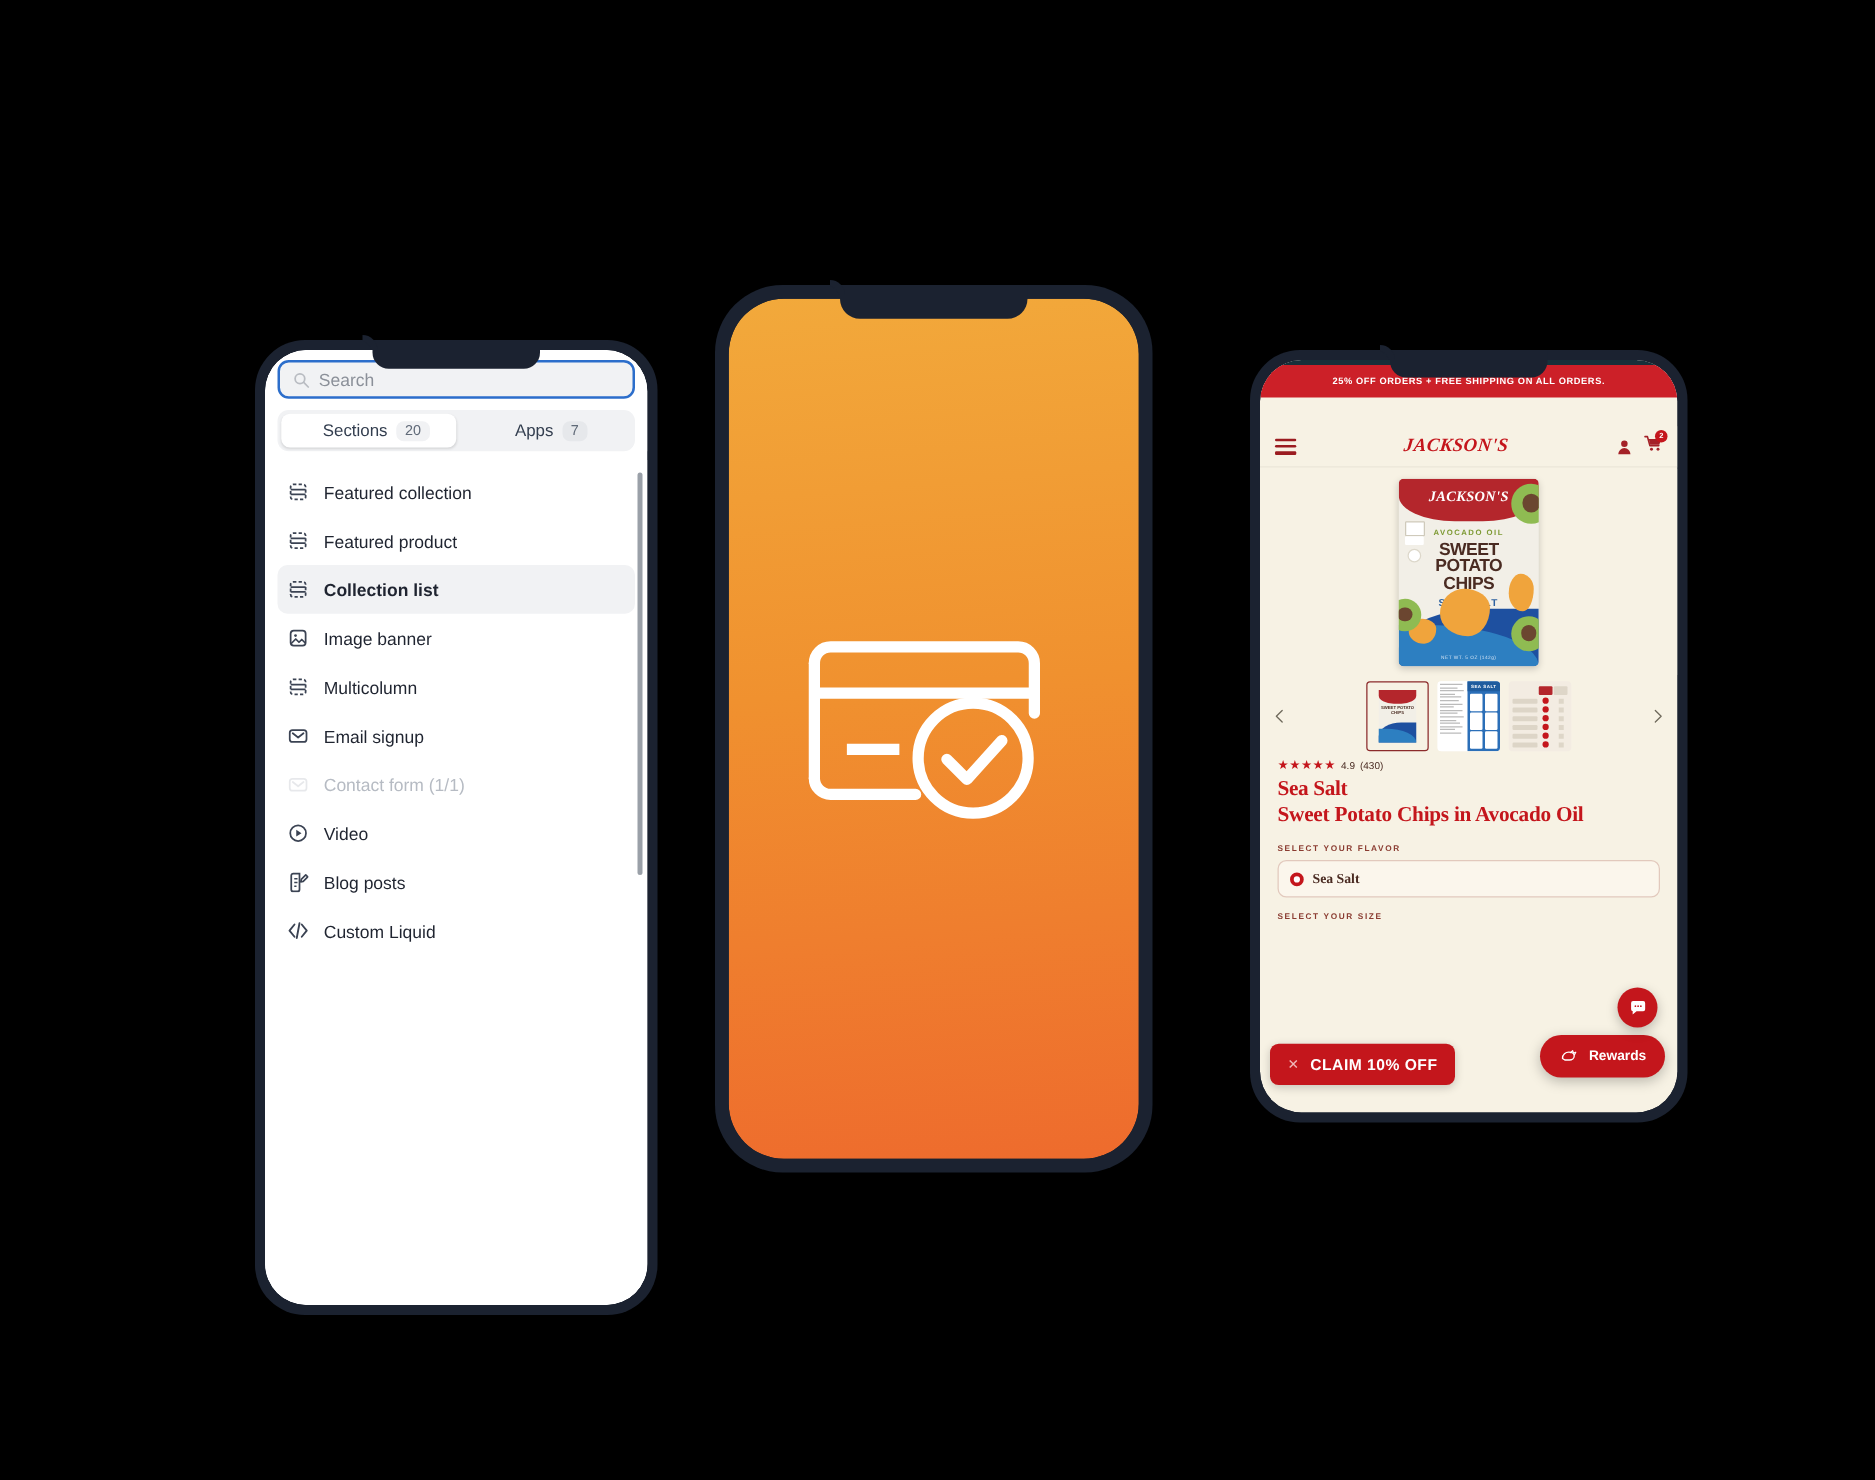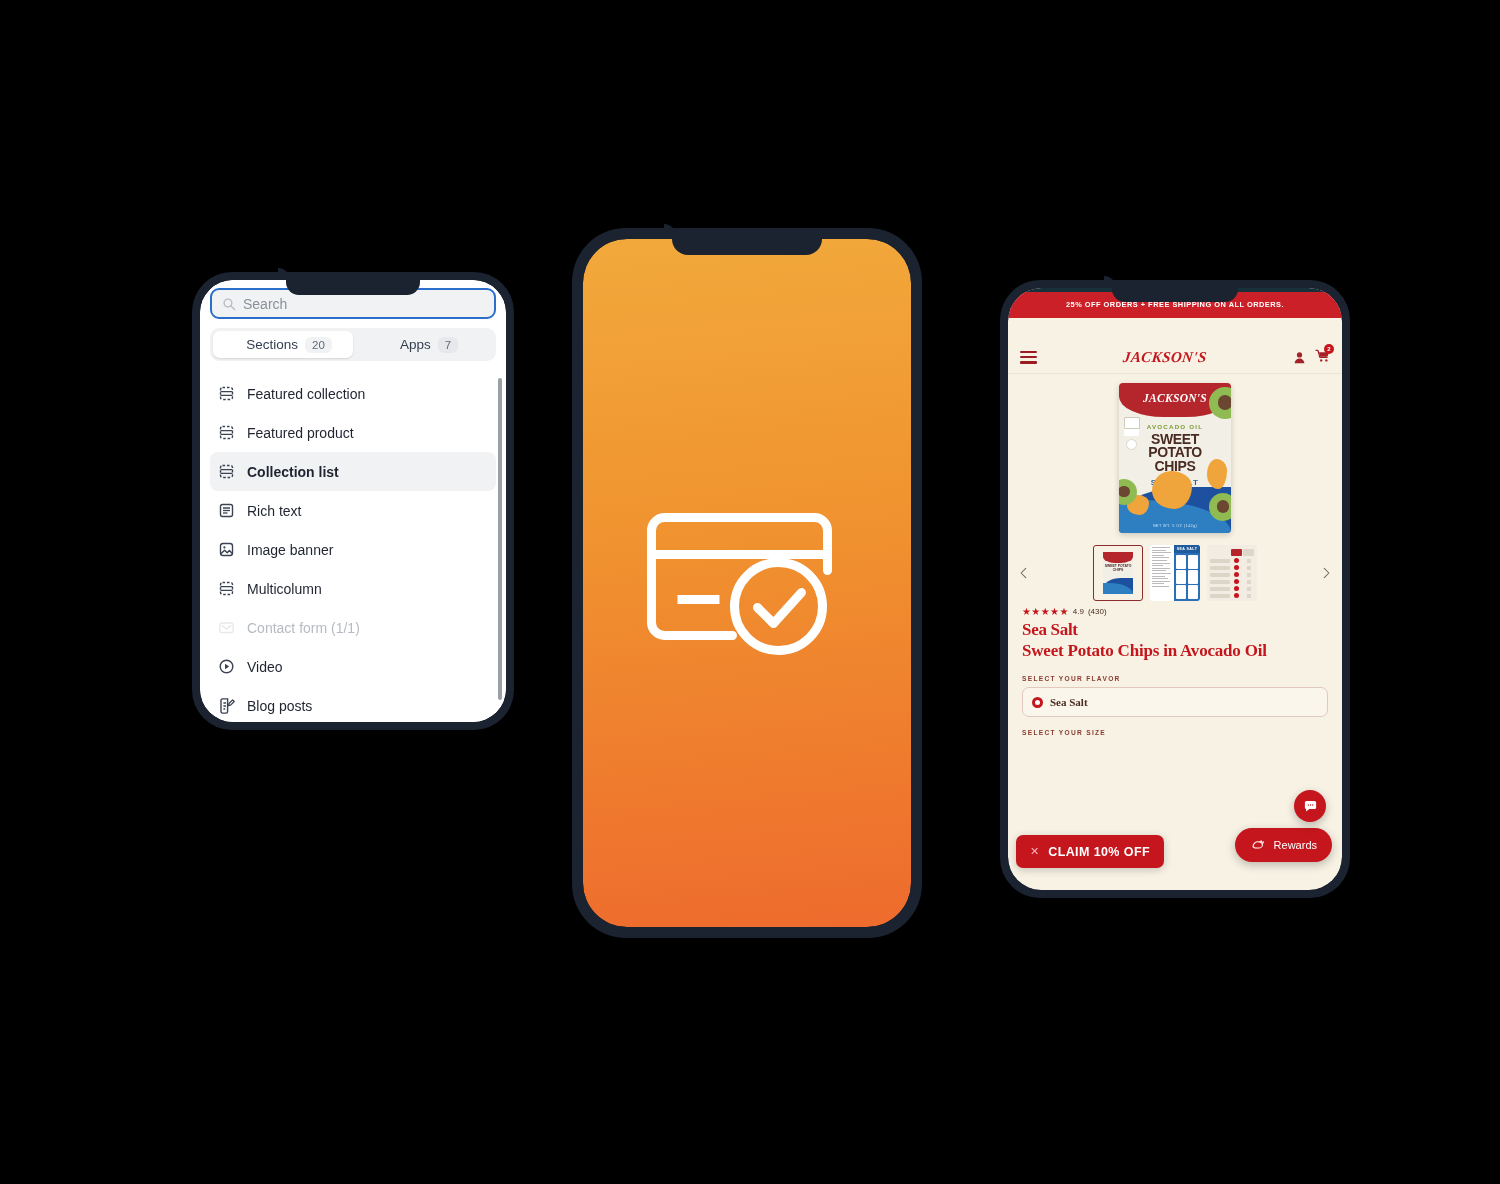--- a/index.html
+++ b/index.html
@@ -17,21 +17,21 @@
   .phone .bezel{position:absolute;inset:9px;background:#1b2230;border-radius:38px;overflow:hidden;}
   .phone .screen{position:absolute;inset:0;overflow:hidden;border-radius:38px;background:#fff;}
   .notch{position:absolute;top:0;left:50%;transform:translateX(-50%);
          background:#1b2230;border-bottom-left-radius:18px;border-bottom-right-radius:18px;z-index:40;}
   .notch:before,.notch:after{content:"";position:absolute;top:0;width:12px;height:12px;background:#1b2230;}
   .notch:before{left:-12px;border-top-right-radius:12px;
        box-shadow:4px -4px 0 0 #1b2230;background:transparent;}
   .notch:after{right:-12px;border-top-left-radius:12px;background:transparent;}
 
   
-  #phone-left{left:192px;top:272px;width:322px;height:458px;border-radius:40px;}
+  #phone-left{left:204px;top:272px;width:322px;height:780px;border-radius:40px;}
   #phone-left .bezel{inset:8px;border-radius:33px;}
   #phone-left .screen{border-radius:33px;background:#ffffff;}
   #phone-left .notch{width:134px;height:23px;border-bottom-left-radius:13px;border-bottom-right-radius:13px;}
 
   .l1-top{position:absolute;top:0;left:0;right:0;padding:8px 10px 0;background:#fff;z-index:10;}
   .search-wrap{position:relative;height:31px;border-radius:9px;background:#f1f2f4;
       border:2px solid #2c6ecb;display:flex;align-items:center;padding:0 10px;box-sizing:border-box;}
   .search-wrap .mag{width:14px;height:14px;flex:none;margin-right:7px;opacity:.55;}
   .search-ph{font-size:14px;color:#8b9099;white-space:nowrap;}
   .tabs{margin-top:9px;height:33px;background:#f1f2f4;border-radius:9px;display:flex;padding:3px;box-sizing:border-box;}
@@ -146,21 +146,21 @@
   .flavor-dot{width:11px;height:11px;border-radius:50%;border:3px solid #c4161c;background:#fff;box-sizing:border-box;}
   .flavor-txt{font-family:"Liberation Serif",serif;font-weight:700;color:#4a2b22;font-size:11px;}
   .sel-label2{font-size:6.6px;letter-spacing:1.3px;font-weight:700;color:#8a3b30;margin-top:12px;}
 
   .claim{position:absolute;left:8px;bottom:22px;height:33px;background:#c4161c;border-radius:7px;
      display:flex;align-items:center;gap:9px;padding:0 14px;z-index:30;box-shadow:0 2px 8px rgba(0,0,0,.2);}
   .claim .x{color:#f0b7b9;font-size:11px;}
   .claim .tx{color:#fff;font-weight:800;font-size:12.5px;letter-spacing:.4px;}
   .rewards{position:absolute;right:10px;bottom:28px;height:34px;background:#c4161c;border-radius:18px;
      display:flex;align-items:center;gap:8px;padding:0 15px;z-index:31;box-shadow:0 3px 10px rgba(0,0,0,.25);}
-  .rewards .tx{color:#fff;font-size:11px;font-weight:400;}
+  .rewards .tx{color:#fff;font-size:11px;font-weight:700;}
   .chatbub{position:absolute;right:16px;bottom:68px;width:32px;height:32px;border-radius:50%;background:#c4161c;
      display:flex;align-items:center;justify-content:center;z-index:32;box-shadow:0 3px 9px rgba(0,0,0,.25);}
 </style>
 </head>
 <body>
 
 <div class="stage">
 
   <div class="phone" id="phone-left">
     <div class="bezel">
@@ -207,42 +207,40 @@
             <div class="sec-item selected">
               <svg class="ico" viewBox="0 0 17 17" style="color: rgb(59, 67, 83);">
                 <rect x="2.5" y="2.5" width="12" height="12" rx="2" fill="none" stroke="currentColor" stroke-width="1.4" stroke-dasharray="2.6 1.8"></rect>
                 <line x1="2.5" y1="6.6" x2="14.5" y2="6.6" stroke="currentColor" stroke-width="1.4"></line>
                 <line x1="2.5" y1="10.4" x2="14.5" y2="10.4" stroke="currentColor" stroke-width="1.4"></line>
               </svg>
               <span>Collection list</span>
             </div>
             <div class="sec-item">
               <svg class="ico" viewBox="0 0 17 17" style="color: rgb(59, 67, 83);">
-                <rect x="2.5" y="2.5" width="12" height="12" rx="2" fill="none" stroke="currentColor" stroke-width="1.4"></rect>
-                <line x1="5" y1="6" x2="12" y2="6" stroke="currentColor" stroke-width="1.3"></line>
-                <line x1="5" y1="8.5" x2="12" y2="8.5" stroke="currentColor" stroke-width="1.3"></line>
-                <line x1="5" y1="11" x2="9.5" y2="11" stroke="currentColor" stroke-width="1.3"></line>
-              </svg>
-              <span>Rich text</span>
-            </div>
-            <div class="sec-item">
-              <svg class="ico" viewBox="0 0 17 17" style="color: rgb(59, 67, 83);">
                 <rect x="2.5" y="2.5" width="12" height="12" rx="2.5" fill="none" stroke="currentColor" stroke-width="1.4"></rect>
                 <circle cx="6.4" cy="6.4" r="1.1" fill="currentColor"></circle>
                 <path d="M3.2 12.6 l3.4 -3.4 l2.6 2.6 l2.2 -2.2 l2.4 2.4" fill="none" stroke="currentColor" stroke-width="1.4" stroke-linejoin="round" stroke-linecap="round"></path>
               </svg>
               <span>Image banner</span>
             </div>
             <div class="sec-item">
               <svg class="ico" viewBox="0 0 17 17" style="color: rgb(59, 67, 83);">
                 <rect x="2.5" y="2.5" width="12" height="12" rx="2" fill="none" stroke="currentColor" stroke-width="1.4" stroke-dasharray="2.6 1.8"></rect>
                 <line x1="2.5" y1="6.6" x2="14.5" y2="6.6" stroke="currentColor" stroke-width="1.4"></line>
                 <line x1="2.5" y1="10.4" x2="14.5" y2="10.4" stroke="currentColor" stroke-width="1.4"></line>
               </svg>
               <span>Multicolumn</span>
+            </div>
+            <div class="sec-item">
+              <svg class="ico" viewBox="0 0 17 17" style="color: rgb(59, 67, 83);">
+                <rect x="1.8" y="4" width="13.4" height="9.5" rx="2.2" fill="none" stroke="currentColor" stroke-width="1.4"></rect>
+                <path d="M4.2 6.6 l4.3 3.4 l4.3 -3.4" fill="none" stroke="currentColor" stroke-width="1.4" stroke-linecap="round" stroke-linejoin="round"></path>
+              </svg>
+              <span>Email signup</span>
             </div>
             <div class="sec-item disabled">
               <svg class="ico" viewBox="0 0 17 17" style="color: rgb(196, 200, 207);">
                 <rect x="1.8" y="4" width="13.4" height="9.5" rx="2.2" fill="none" stroke="currentColor" stroke-width="1.4"></rect>
                 <path d="M4.2 6.6 l4.3 3.4 l4.3 -3.4" fill="none" stroke="currentColor" stroke-width="1.4" stroke-linecap="round" stroke-linejoin="round"></path>
               </svg>
               <span>Contact form (1/1)</span>
             </div>
             <div class="sec-item">
               <svg class="ico" viewBox="0 0 17 17" style="color: rgb(59, 67, 83);">

